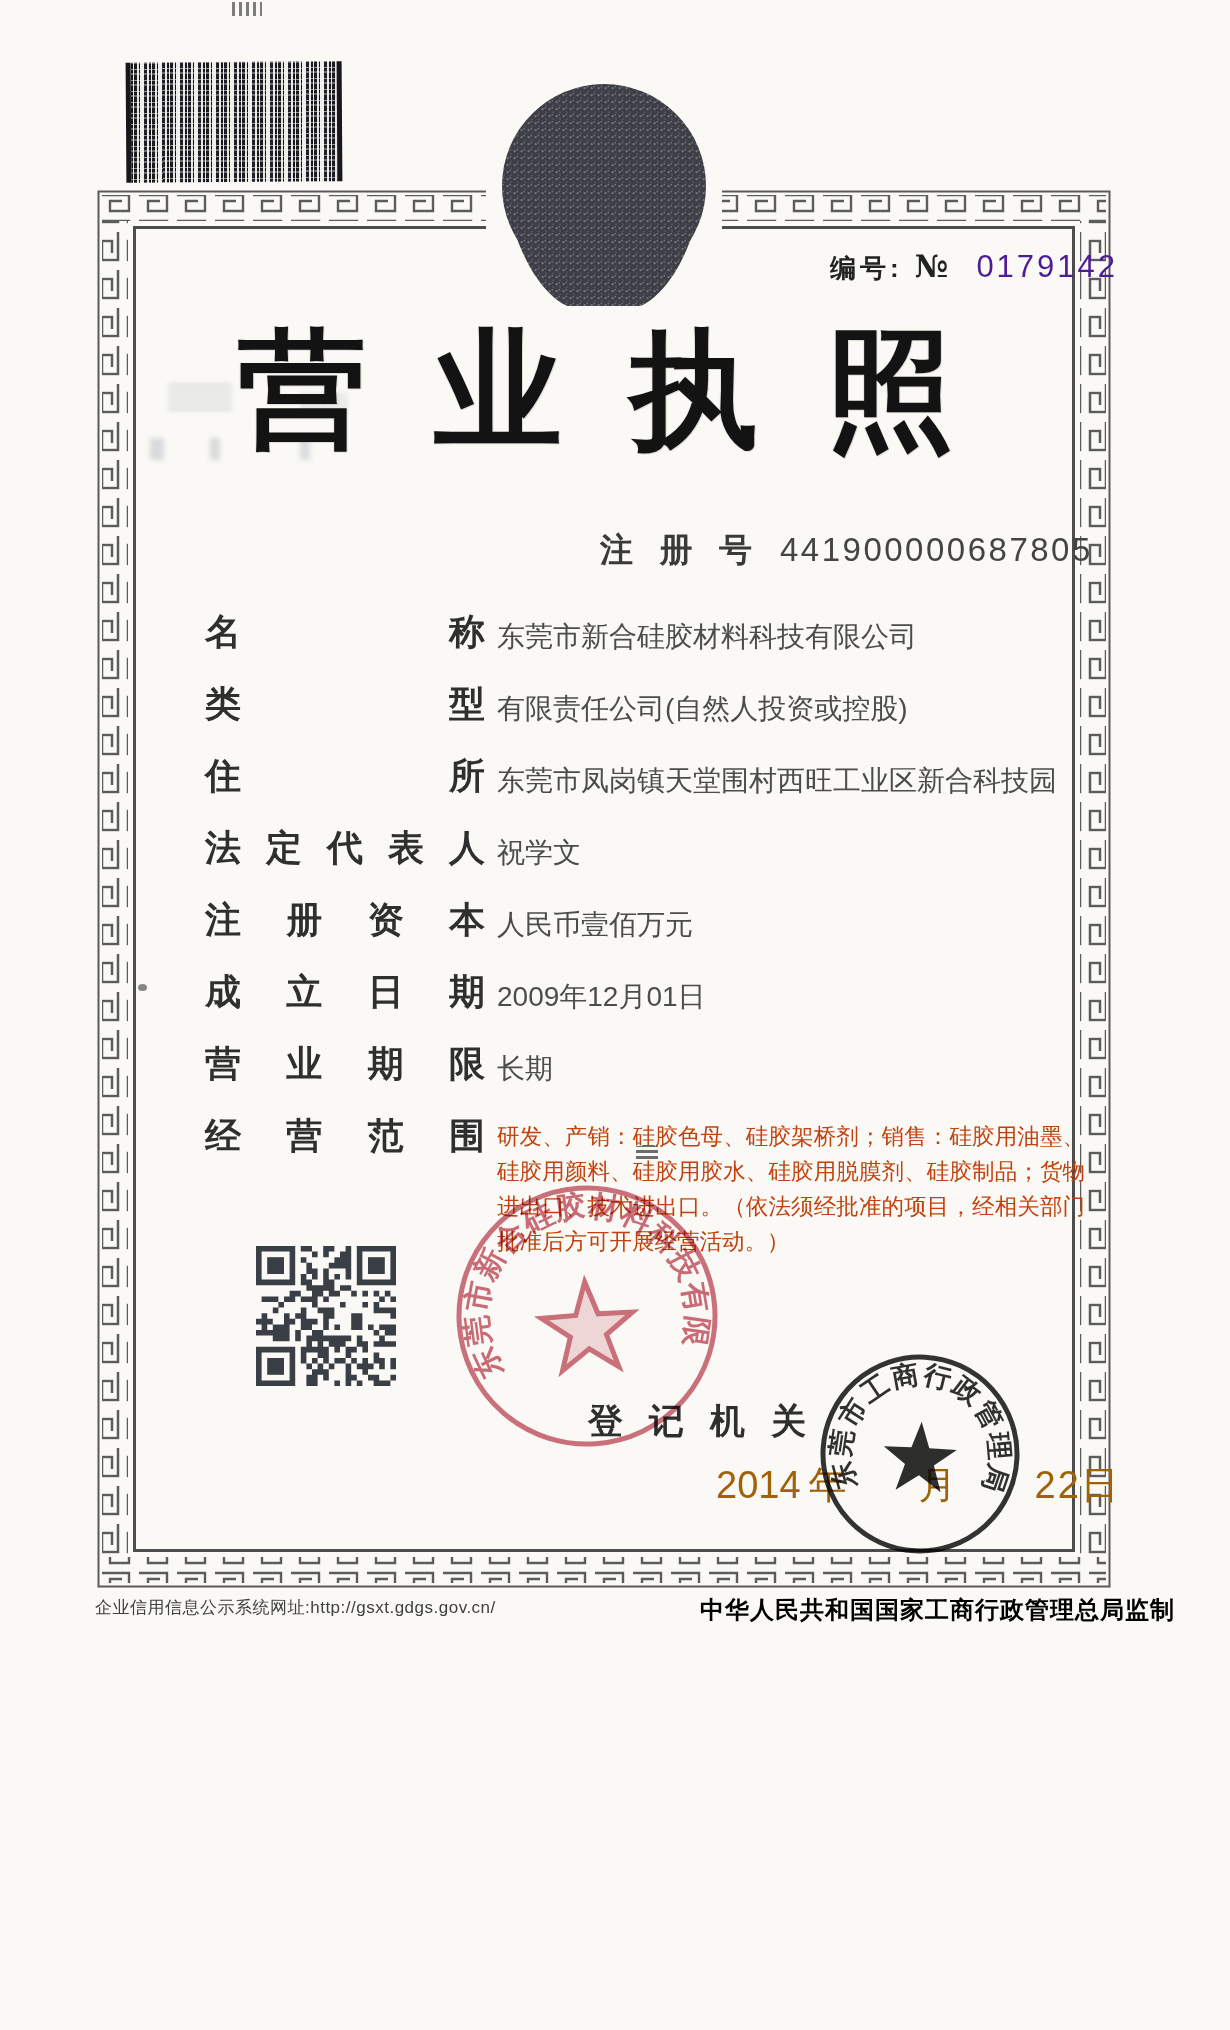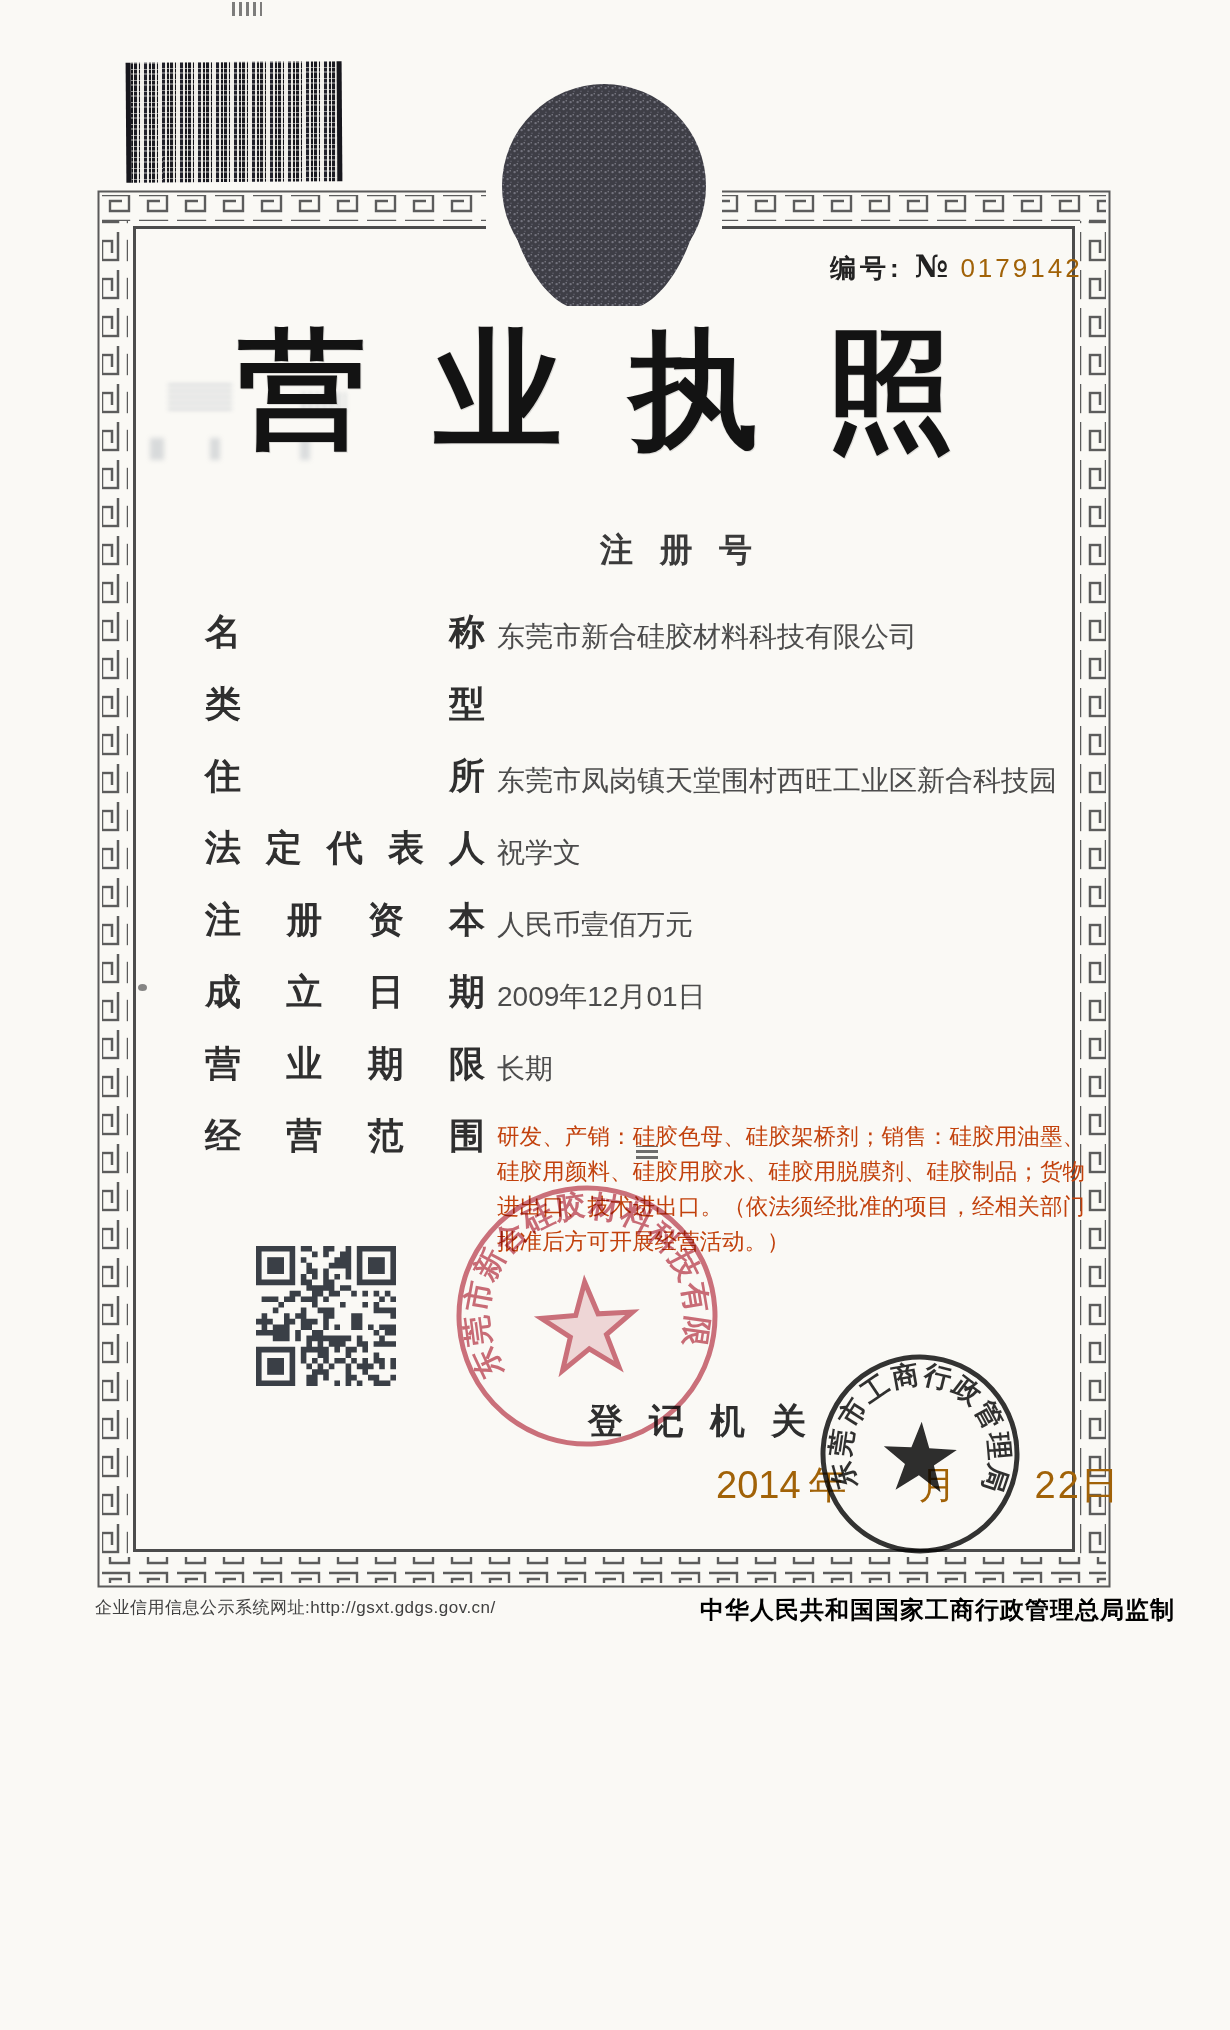--- a/index.html
+++ b/index.html
@@ -26,21 +26,21 @@
     transform:rotate(-0.4deg);
   }
 
   
   .emblem{left:478px;top:58px;z-index:3;}
 
   
   .serial{left:830px;top:248px;z-index:4;display:flex;align-items:baseline;gap:12px;color:#222;}
   .serial .lab{font-size:26px;letter-spacing:4px;font-weight:600;}
   .serial .nosym{font-family:"DejaVu Serif",serif;font-weight:bold;font-size:31px;}
-  .serial .num{font-size:26px;letter-spacing:3px;font-weight:500;color:#a16207;}
+  .serial .num{font-size:31px;letter-spacing:3px;font-weight:500;color:#4c1d95;margin-left:16px;}
 
   
   .title{left:238px;top:320px;width:716px;z-index:4;display:flex;justify-content:space-between;}
   .title span{
     font-size:128px;line-height:1.1;font-weight:900;color:#181818;
     text-shadow:1px 1px 0 #30303022, -1px 0 0 #30303015;
     filter:contrast(1.05);
   }
 
   
@@ -144,37 +144,39 @@
   <span>执</span>
   <span>照</span>
 </div>
 
 <div class="abs regno">
   <span class="lab">
     <span>注</span>
     <span>册</span>
     <span>号</span>
   </span>
+  <span class="num">441900000687805</span>
 </div>
 
 <div class="abs rows">
 
   <div class="row">
     <div class="lbl">
       <span>名</span>
       <span>称</span>
     </div>
     <div class="val">东莞市新合硅胶材料科技有限公司</div>
   </div>
 
   <div class="row">
     <div class="lbl">
       <span>类</span>
       <span>型</span>
     </div>
+    <div class="val">有限责任公司(自然人投资或控股)</div>
   </div>
 
   <div class="row">
     <div class="lbl">
       <span>住</span>
       <span>所</span>
     </div>
     <div class="val">东莞市凤岗镇天堂围村西旺工业区新合科技园</div>
   </div>
 

